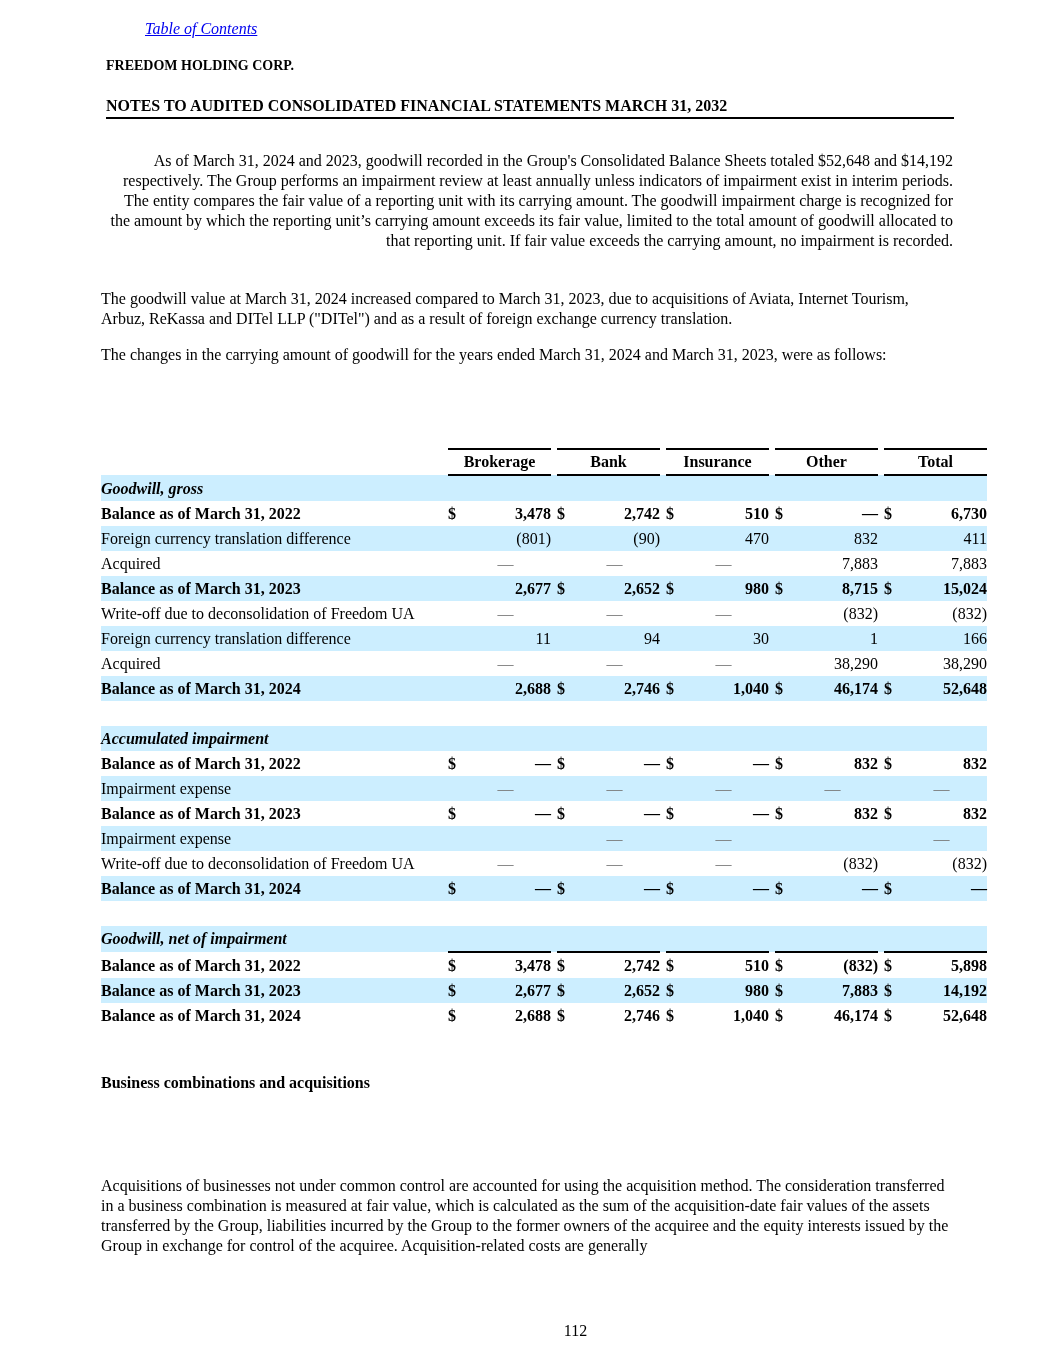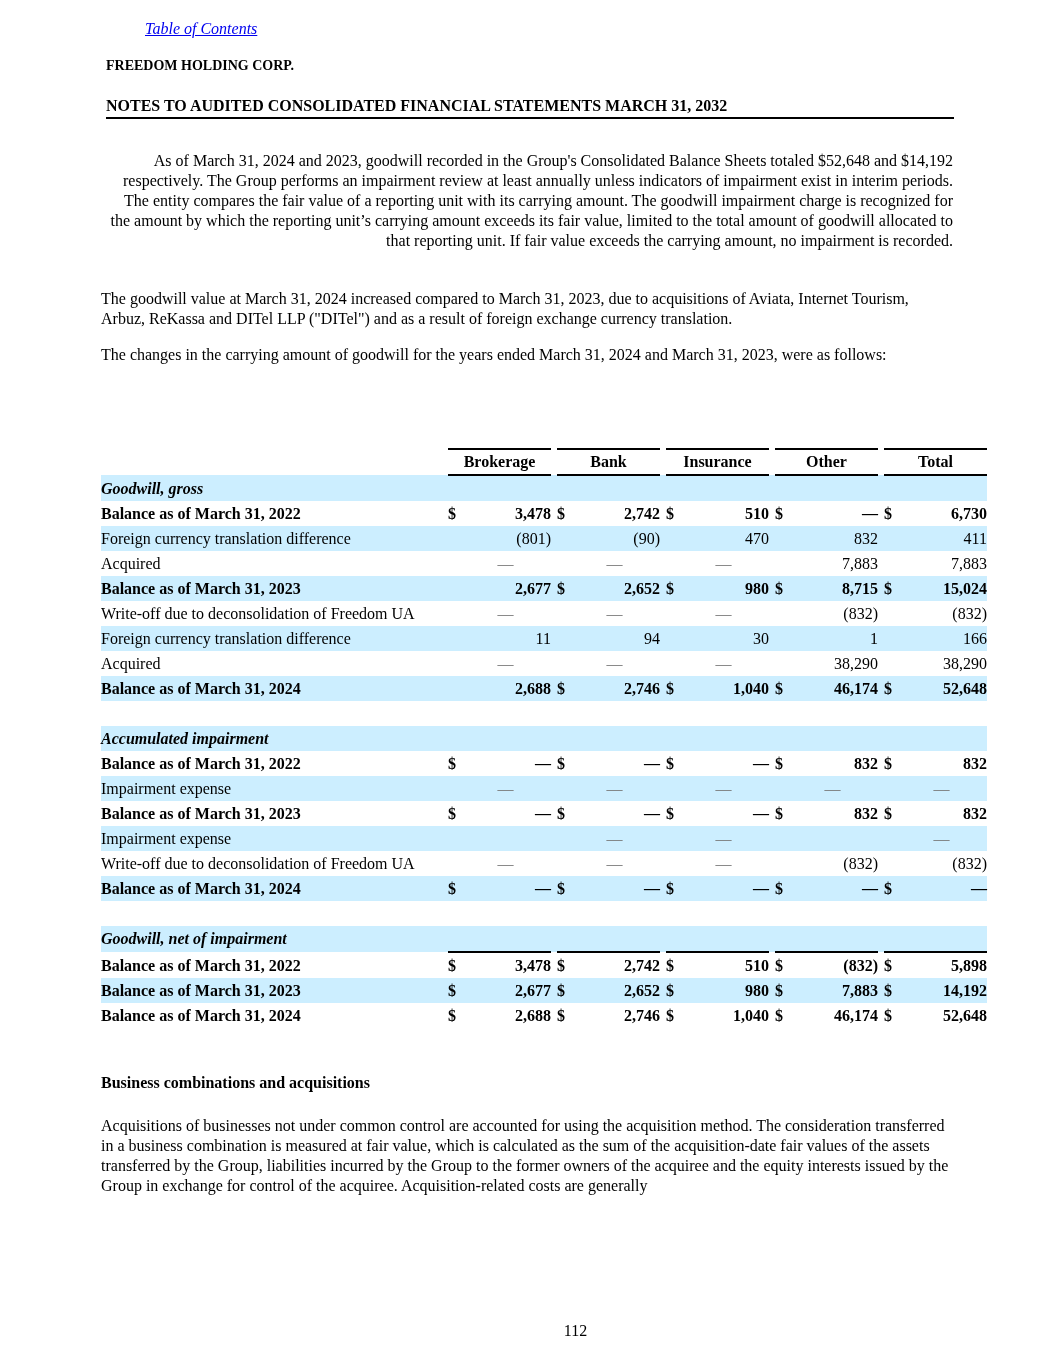--- a/index.html
+++ b/index.html
@@ -23,21 +23,21 @@
     border-bottom: 2px solid #000; padding-bottom: 1px;
   }
   .para {
     position: absolute; left: 101px; width: 852px;
     font-size: 16px; line-height: 20px; margin: 0;
   }
   .p1 { top: 151px; text-align: right; }
   .p2 { top: 289px; }
   .p3 { top: 345px; }
   .section-head { position: absolute; left: 101px; top: 1074px; font-weight: bold; font-size: 16px; }
-  .p4 { top: 1116px; }
+  .p4 { top: 1176px; }
   .page-num { position: absolute; left: 0; width: 1055px; top: 1322px; text-align: center; font-size: 16px; margin-left: 48px; }
 
   table.gw {
     position: absolute; left: 101px; top: 428px; width: 886px;
     border-collapse: collapse; font-size: 16px; margin-top: 20px;
   }
   table.gw td, table.gw th { padding: 0; height: 25px; line-height: 25px; white-space: nowrap; }
   col.c-label { width: 347px; }
   col.c-d { width: 12px; }
   col.c-v { width: 91px; }

